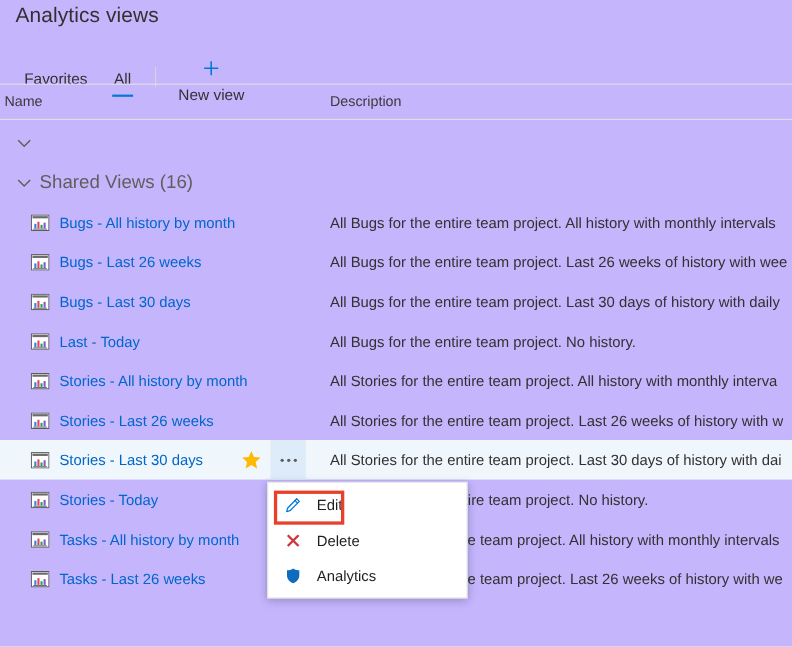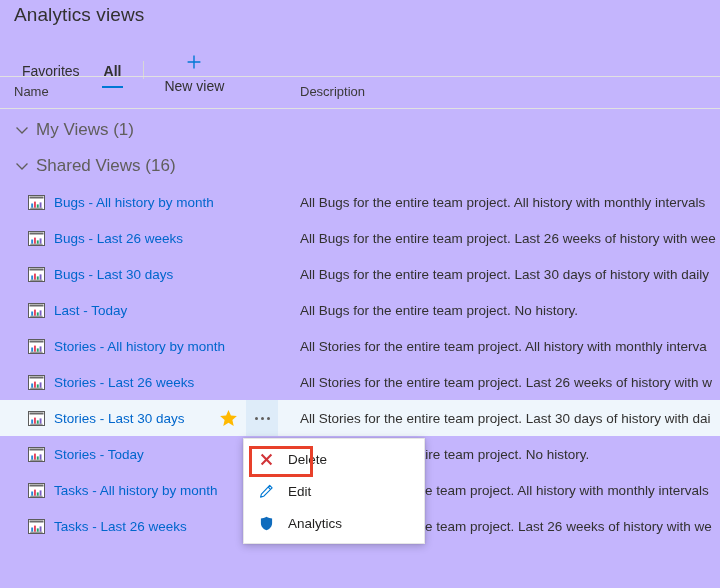--- a/index.html
+++ b/index.html
@@ -39,21 +39,21 @@
     position: relative;
     display: flex;
     align-items: center;
     padding: 0 12px;
     font-size: 14px;
     color: #323130;
     cursor: pointer;
     white-space: nowrap;
   }
   .tab:first-child { margin-left: 10px; }
-  .tab.active { font-weight: 700; }
+  .tab.active { font-weight: 400; }
   .tab.active::after {
     content: "";
     position: absolute;
     left: 10px; right: 10px;
     bottom: 0;
     height: 2px;
     background: #0078d4;
   }
   .tab-sep {
     width: 1px;
@@ -92,21 +92,21 @@
   .divider.under-header { top: 108px; }
 
   
   .colhead {
     position: absolute;
     top: 84px;
     font-size: 13px;
     color: #3b3a39;
     white-space: nowrap;
   }
-  .colhead.name { left: 14px; }
+  .colhead.name { left: 4px; }
   .colhead.desc { left: 300px; }
 
   
   .list {
     position: absolute;
     left: 0; top: 112px;
     width: 720px;
     height: 476px;
   }
 
@@ -290,21 +290,20 @@
   <div class="divider under-header"></div>
 
   <div class="list">
 
     <div class="group-row">
       <span class="chevron">
         <svg width="16" height="16" viewBox="0 0 16 16" aria-hidden="true">
           <path d="M3 6 L8 11 L13 6" stroke="currentColor" stroke-width="1.3" fill="none" stroke-linecap="square"></path>
         </svg>
       </span>
-      <span class="group-label">My Views (1)</span>
     </div>
 
     <div class="group-row">
       <span class="chevron">
         <svg width="16" height="16" viewBox="0 0 16 16" aria-hidden="true">
           <path d="M3 6 L8 11 L13 6" stroke="currentColor" stroke-width="1.3" fill="none" stroke-linecap="square"></path>
         </svg>
       </span>
       <span class="group-label">Shared Views (16)</span>
     </div>
@@ -489,40 +488,40 @@
     </svg>
             </span>
             <span class="item-link">Tasks - Last 26 weeks</span>
           </div>
           <div class="desccell">All Tasks for the entire team project. Last 26 weeks of history with we</div>
         </div>
       </div>
   </div>
 
   <div class="ctx-menu">
-    <div class="ctx-item">
-      <span class="ctx-icon">
-        <svg width="17" height="17" viewBox="0 0 17 17" aria-hidden="true">
-          <path d="M3.6 3.6 L13.4 13.4 M13.4 3.6 L3.6 13.4" stroke="#d13438" stroke-width="2.1" stroke-linecap="butt"></path>
-        </svg>
-      </span>
-      <span>Delete</span>
-    </div>
     <div class="ctx-item">
       <span class="ctx-icon">
         <svg width="17" height="17" viewBox="0 0 17 17" aria-hidden="true">
           <path d="M11.7 2.4 L14.1 4.8 L5.6 13.3 L2.6 14.1 L3.4 11.1 Z" fill="none" stroke="#0078d4" stroke-width="1.15" stroke-linejoin="round"></path>
           <path d="M10.1 4.0 L12.5 6.4" stroke="#0078d4" stroke-width="1.15"></path>
         </svg>
       </span>
       <span>Edit</span>
     </div>
     <div class="ctx-item">
       <span class="ctx-icon">
         <svg width="17" height="17" viewBox="0 0 17 17" aria-hidden="true">
+          <path d="M3.6 3.6 L13.4 13.4 M13.4 3.6 L3.6 13.4" stroke="#d13438" stroke-width="2.1" stroke-linecap="butt"></path>
+        </svg>
+      </span>
+      <span>Delete</span>
+    </div>
+    <div class="ctx-item">
+      <span class="ctx-icon">
+        <svg width="17" height="17" viewBox="0 0 17 17" aria-hidden="true">
           <path d="M8.5 1.8 C6.6 3.1 4.4 3.5 2.9 3.5 L2.9 8.2 C2.9 11.6 5.4 14.1 8.5 15.3 C11.6 14.1 14.1 11.6 14.1 8.2 L14.1 3.5 C12.6 3.5 10.4 3.1 8.5 1.8 Z" fill="#0f6cbd"></path>
         </svg>
       </span>
       <span>Analytics</span>
     </div>
   </div>
 
   <div class="annot-box"></div>
 
 </div>

